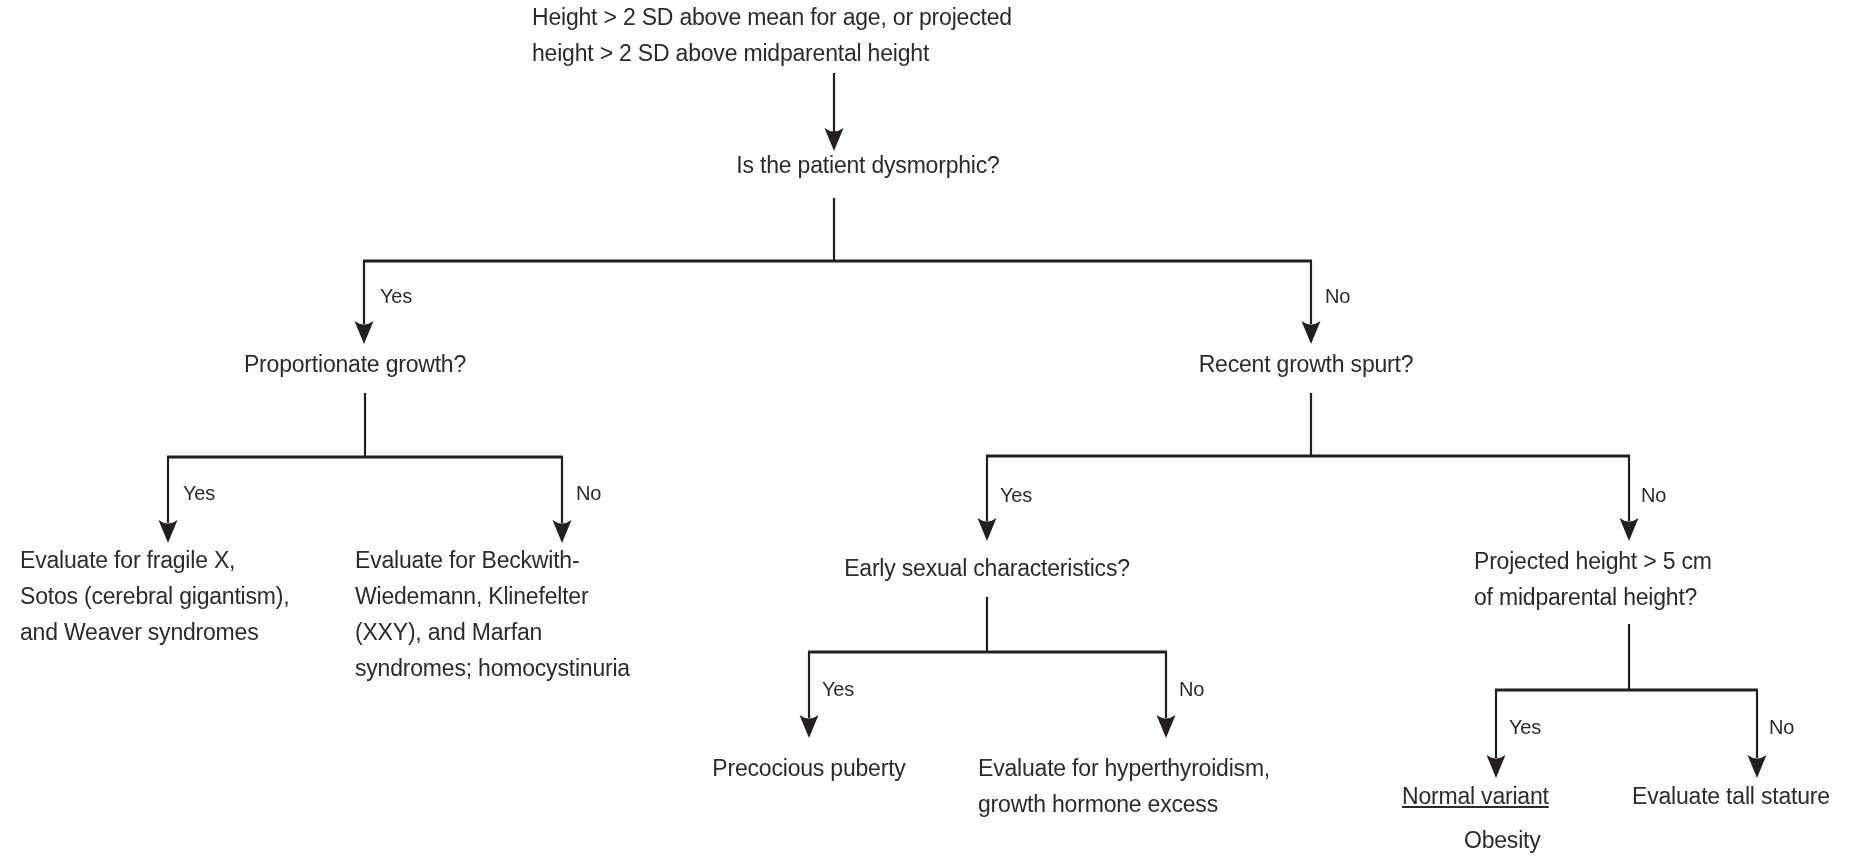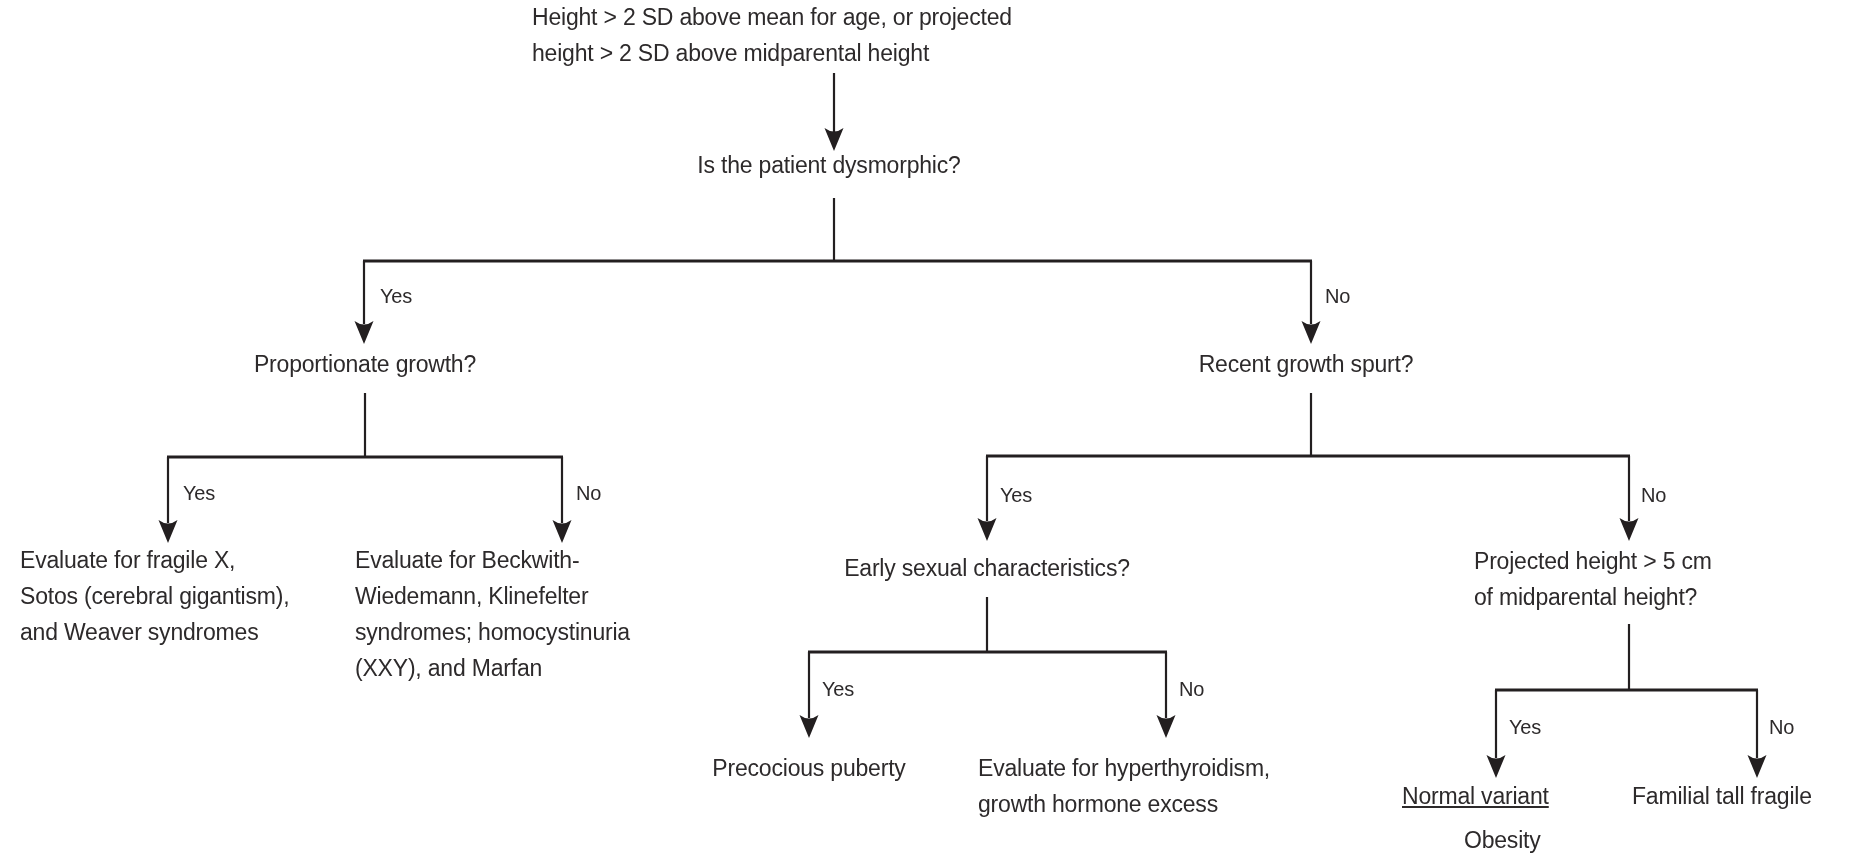--- a/index.html
+++ b/index.html
@@ -89,45 +89,45 @@
       <line class="v" x1="1757" y1="690" x2="1757" y2="758"></line>
       <path class="ah" d="M1757 778 L1747.5 755 Q1757 762 1766.5 755 Z"></path>
     </g>
   </svg>
 
   <div class="txt" style="left:532px;top:-1px;">
     <div>Height &gt; 2 SD above mean for age, or projected</div>
     <div>height &gt; 2 SD above midparental height</div>
   </div>
 
-  <div class="txt center" style="left:829px;top:147px;text-align:right;">Is the patient dysmorphic?</div>
+  <div class="txt center" style="left:868px;top:147px;text-align:right;">Is the patient dysmorphic?</div>
 
   <div class="txt lbl" style="left:380px;top:278px;">Yes</div>
   <div class="txt lbl" style="left:1325px;top:278px;">No</div>
 
-  <div class="txt center" style="left:365px;top:346px;">Proportionate growth?</div>
+  <div class="txt center" style="left:355px;top:346px;">Proportionate growth?</div>
   <div class="txt center" style="left:1306px;top:346px;text-align:center;">Recent growth spurt?</div>
 
   <div class="txt lbl" style="left:183px;top:475px;">Yes</div>
   <div class="txt lbl" style="left:576px;top:475px;">No</div>
 
   <div class="txt lbl" style="left:1000px;top:477px;">Yes</div>
   <div class="txt lbl" style="left:1641px;top:477px;">No</div>
 
   <div class="txt" style="left:20px;top:542px;">
     <div>Evaluate for fragile X,</div>
     <div>Sotos (cerebral gigantism),</div>
     <div>and Weaver syndromes</div>
   </div>
 
   <div class="txt" style="left:355px;top:542px;">
     <div>Evaluate for Beckwith-</div>
     <div>Wiedemann, Klinefelter</div>
+    <div>(XXY), and Marfan</div>
     <div>syndromes; homocystinuria</div>
-    <div>(XXY), and Marfan</div>
   </div>
 
   <div class="txt center" style="left:987px;top:550px;">Early sexual characteristics?</div>
 
   <div class="txt" style="left:1474px;top:543px;">
     <div>Projected height &gt; 5 cm</div>
     <div>of midparental height?</div>
   </div>
 
   <div class="txt lbl" style="left:822px;top:671px;">Yes</div>
@@ -138,15 +138,15 @@
 
   <div class="txt center" style="left:809px;top:750px;text-align:right;">Precocious puberty</div>
 
   <div class="txt" style="left:978px;top:750px;">
     <div>Evaluate for hyperthyroidism,</div>
     <div>growth hormone excess</div>
   </div>
 
   <div class="txt" style="left:1402px;top:778px;text-decoration:underline;">Normal variant</div>
   <div class="txt" style="left:1464px;top:822px;">Obesity</div>
-  <div class="txt" style="left:1632px;top:778px;">Familial tall fragile</div>
+  <div class="txt" style="left:1632px;top:778px;">Evaluate tall stature</div>
 
 </div>
 
 </body></html>

